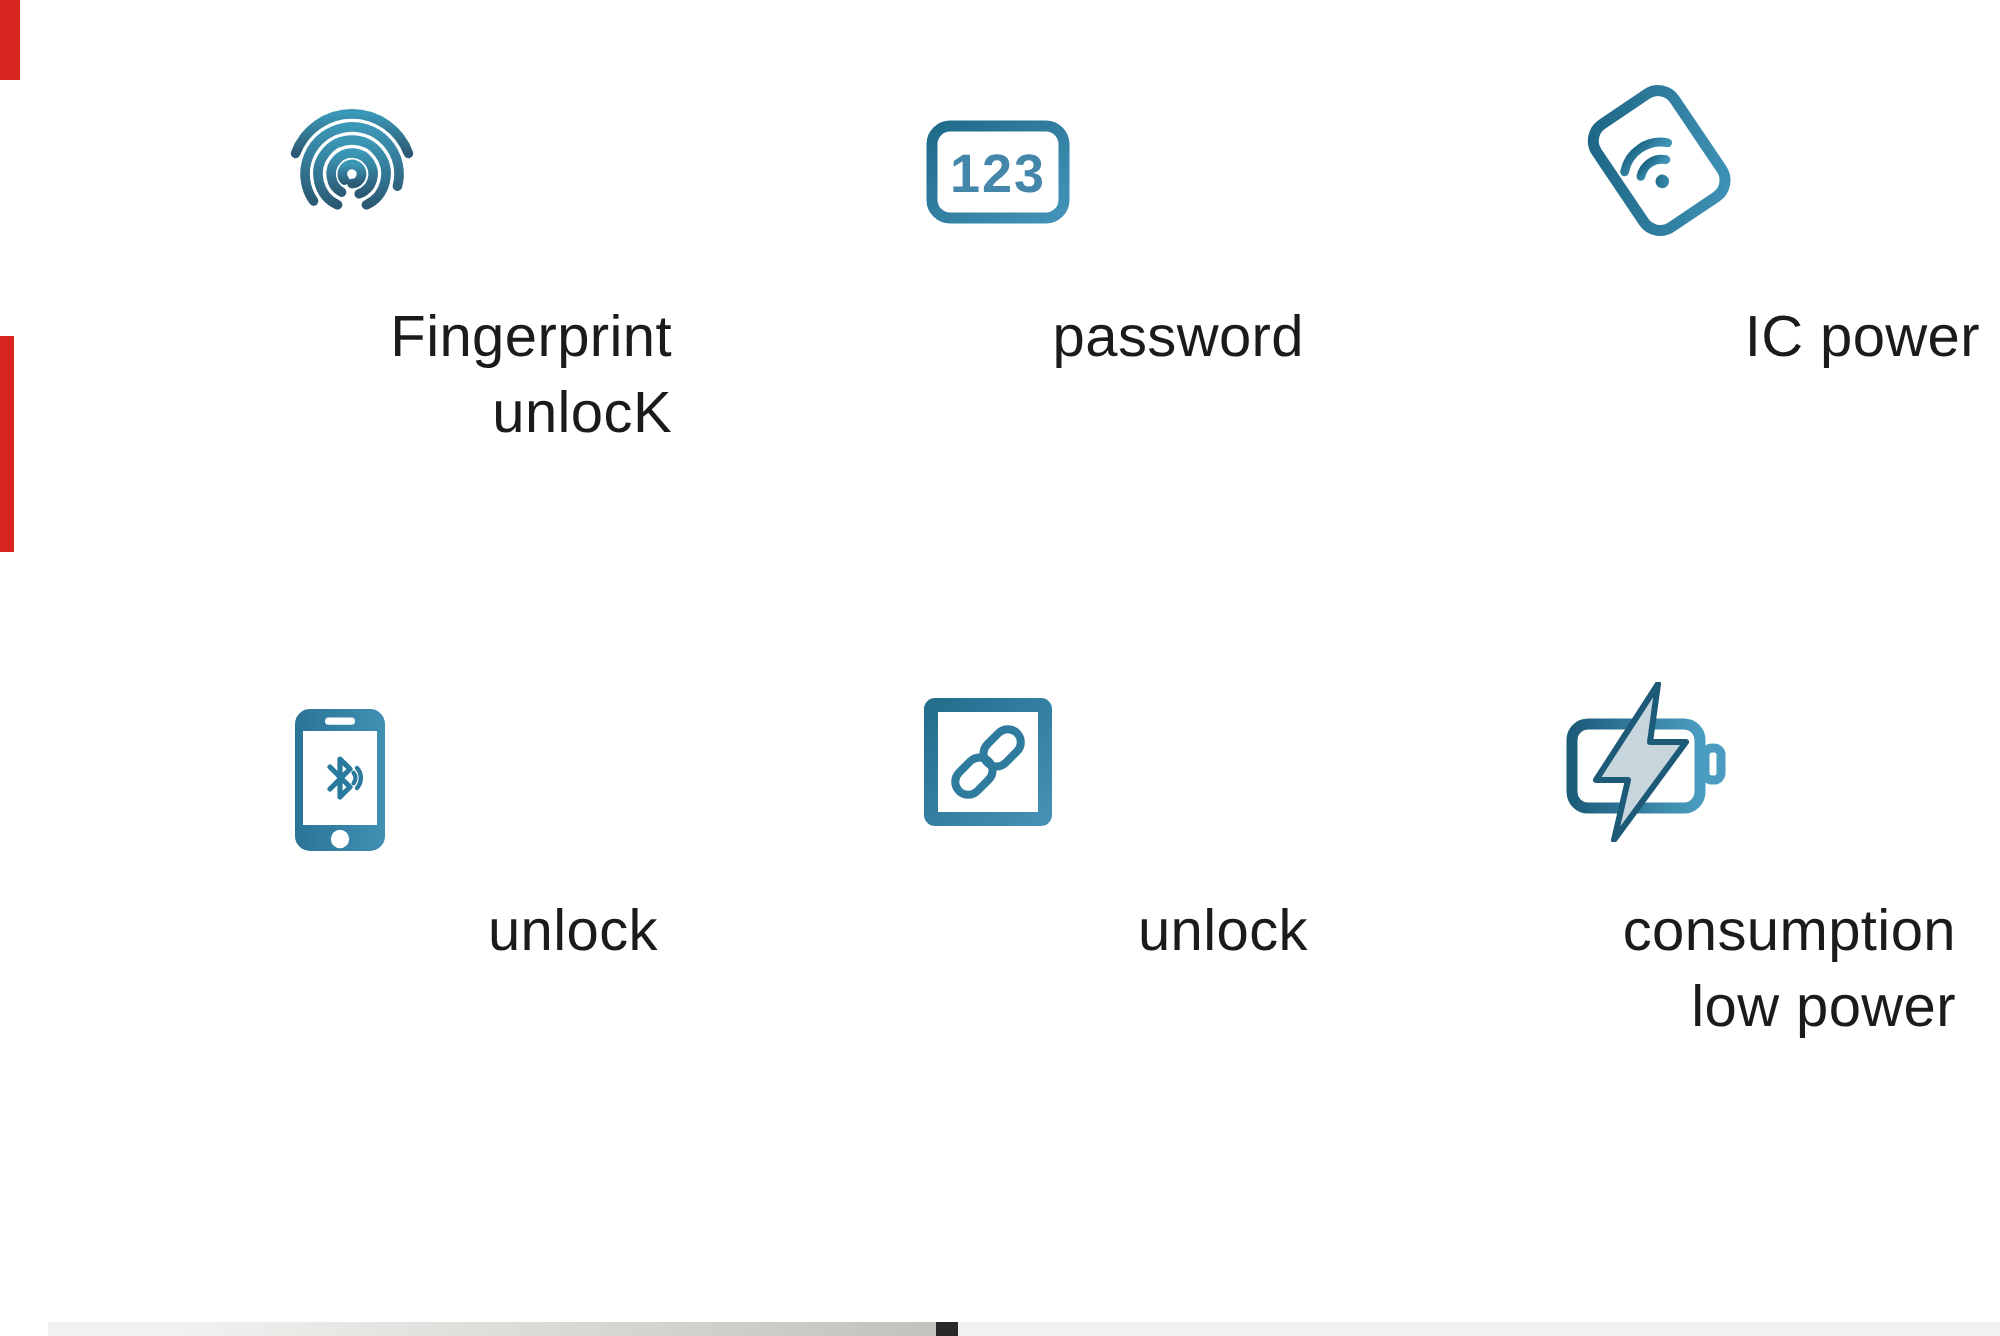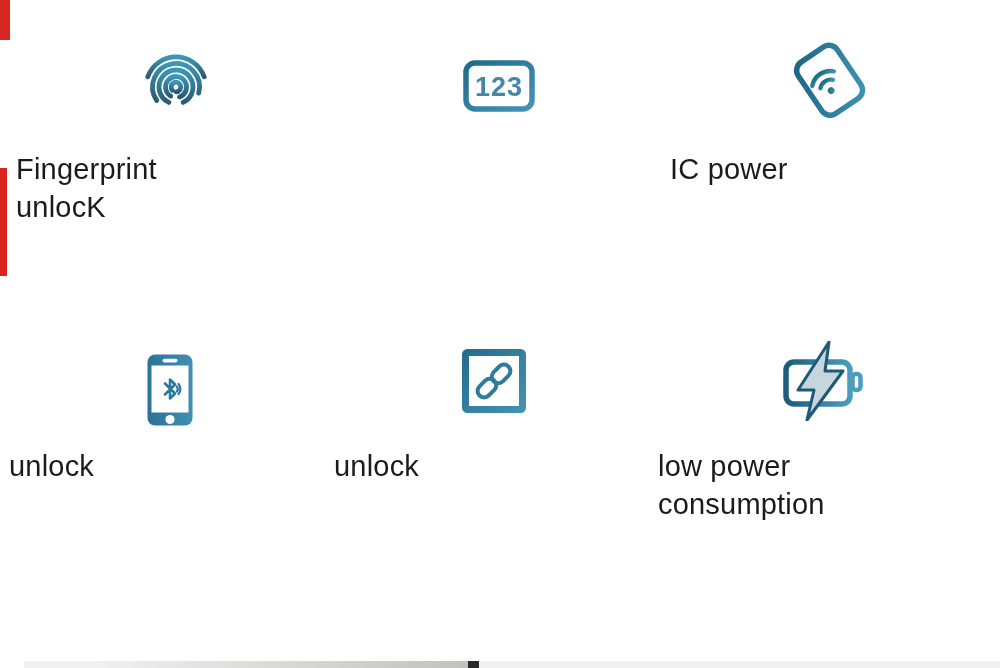--- a/index.html
+++ b/index.html
@@ -2,21 +2,21 @@
 <html><head>
 <meta charset="utf-8">
 <style>
   html,body{margin:0;padding:0;}
   body{
     width:1000px;height:668px;position:relative;overflow:hidden;
     background:#ffffff;
     font-family:"Liberation Sans","DejaVu Sans",sans-serif;
   }
   .feature-label{
-    position:absolute;width:320px;text-align:left;
+    position:absolute;width:320px;text-align:right;
     font-size:29px;line-height:38px;color:#1b1b1b;font-weight:400;
     letter-spacing:0.2px;
   }
   .icon{position:absolute;}
   
   .red-marker{position:absolute;left:0;background:#d7261f;}
   #red-marker-top{top:0;width:10px;height:40px;}
   #red-marker-left{top:168px;width:7px;height:108px;}
   
   .bottom-strip{position:absolute;top:661px;height:7px;background:#f2f1ef;}
@@ -54,20 +54,21 @@
   <defs>
     <linearGradient id="gKp" x1="0" y1="0" x2="1" y2="1">
       <stop offset="0" stop-color="#1f6b8a"></stop>
         <stop offset="1" stop-color="#4493b8"></stop>
     </linearGradient>
   </defs>
   <rect x="3" y="3" width="66" height="46" rx="9" fill="#ffffff" stroke="url(#gKp)" stroke-width="5.5"></rect>
   <text x="36" y="27" text-anchor="middle" dominant-baseline="central" font-size="27" font-weight="600" letter-spacing="1" fill="#4586ab">123</text>
 </svg>
 <div class="feature-label" style="left:332px;top:150px">
+  <div>password</div>
 </div>
 
 <svg class="icon" style="left:785px;top:33px" width="90" height="90" viewBox="0 0 90 90">
   <defs>
     <linearGradient id="gIc" x1="0" y1="0" x2="1" y2="1">
       <stop offset="0" stop-color="#1d6584"></stop>
         <stop offset="1" stop-color="#3f93b7"></stop>
     </linearGradient>
   </defs>
   <g transform="rotate(-34 45 47)">
@@ -129,19 +130,19 @@
     <linearGradient id="gBt" x1="0" y1="0" x2="1" y2="0">
       <stop offset="0" stop-color="#1d5c7a"></stop>
         <stop offset="1" stop-color="#4a9dc0"></stop>
     </linearGradient>
   </defs>
   <rect x="5" y="21" width="64" height="42" rx="8" fill="#ffffff" stroke="url(#gBt)" stroke-width="5.5"></rect>
   <rect x="71.5" y="33" width="8" height="16" rx="3.5" fill="#ffffff" stroke="#4a9dc0" stroke-width="4.5"></rect>
   <path d="M48,1 L17,49 L33,49 L26,79 L62,30 L44,30 Z" fill="#c7d5dd" stroke="#1d5a77" stroke-width="3" stroke-linejoin="round"></path>
 </svg>
 <div class="feature-label" style="left:658px;top:447px">
+  <div>consumption</div>
   <div>low power</div>
-  <div>consumption</div>
 </div>
 
 <div id="strip-base" class="bottom-strip"></div>
 <div id="strip-grad" class="bottom-strip"></div>
 <div id="strip-dark" class="bottom-strip"></div>
 
 </body></html>

